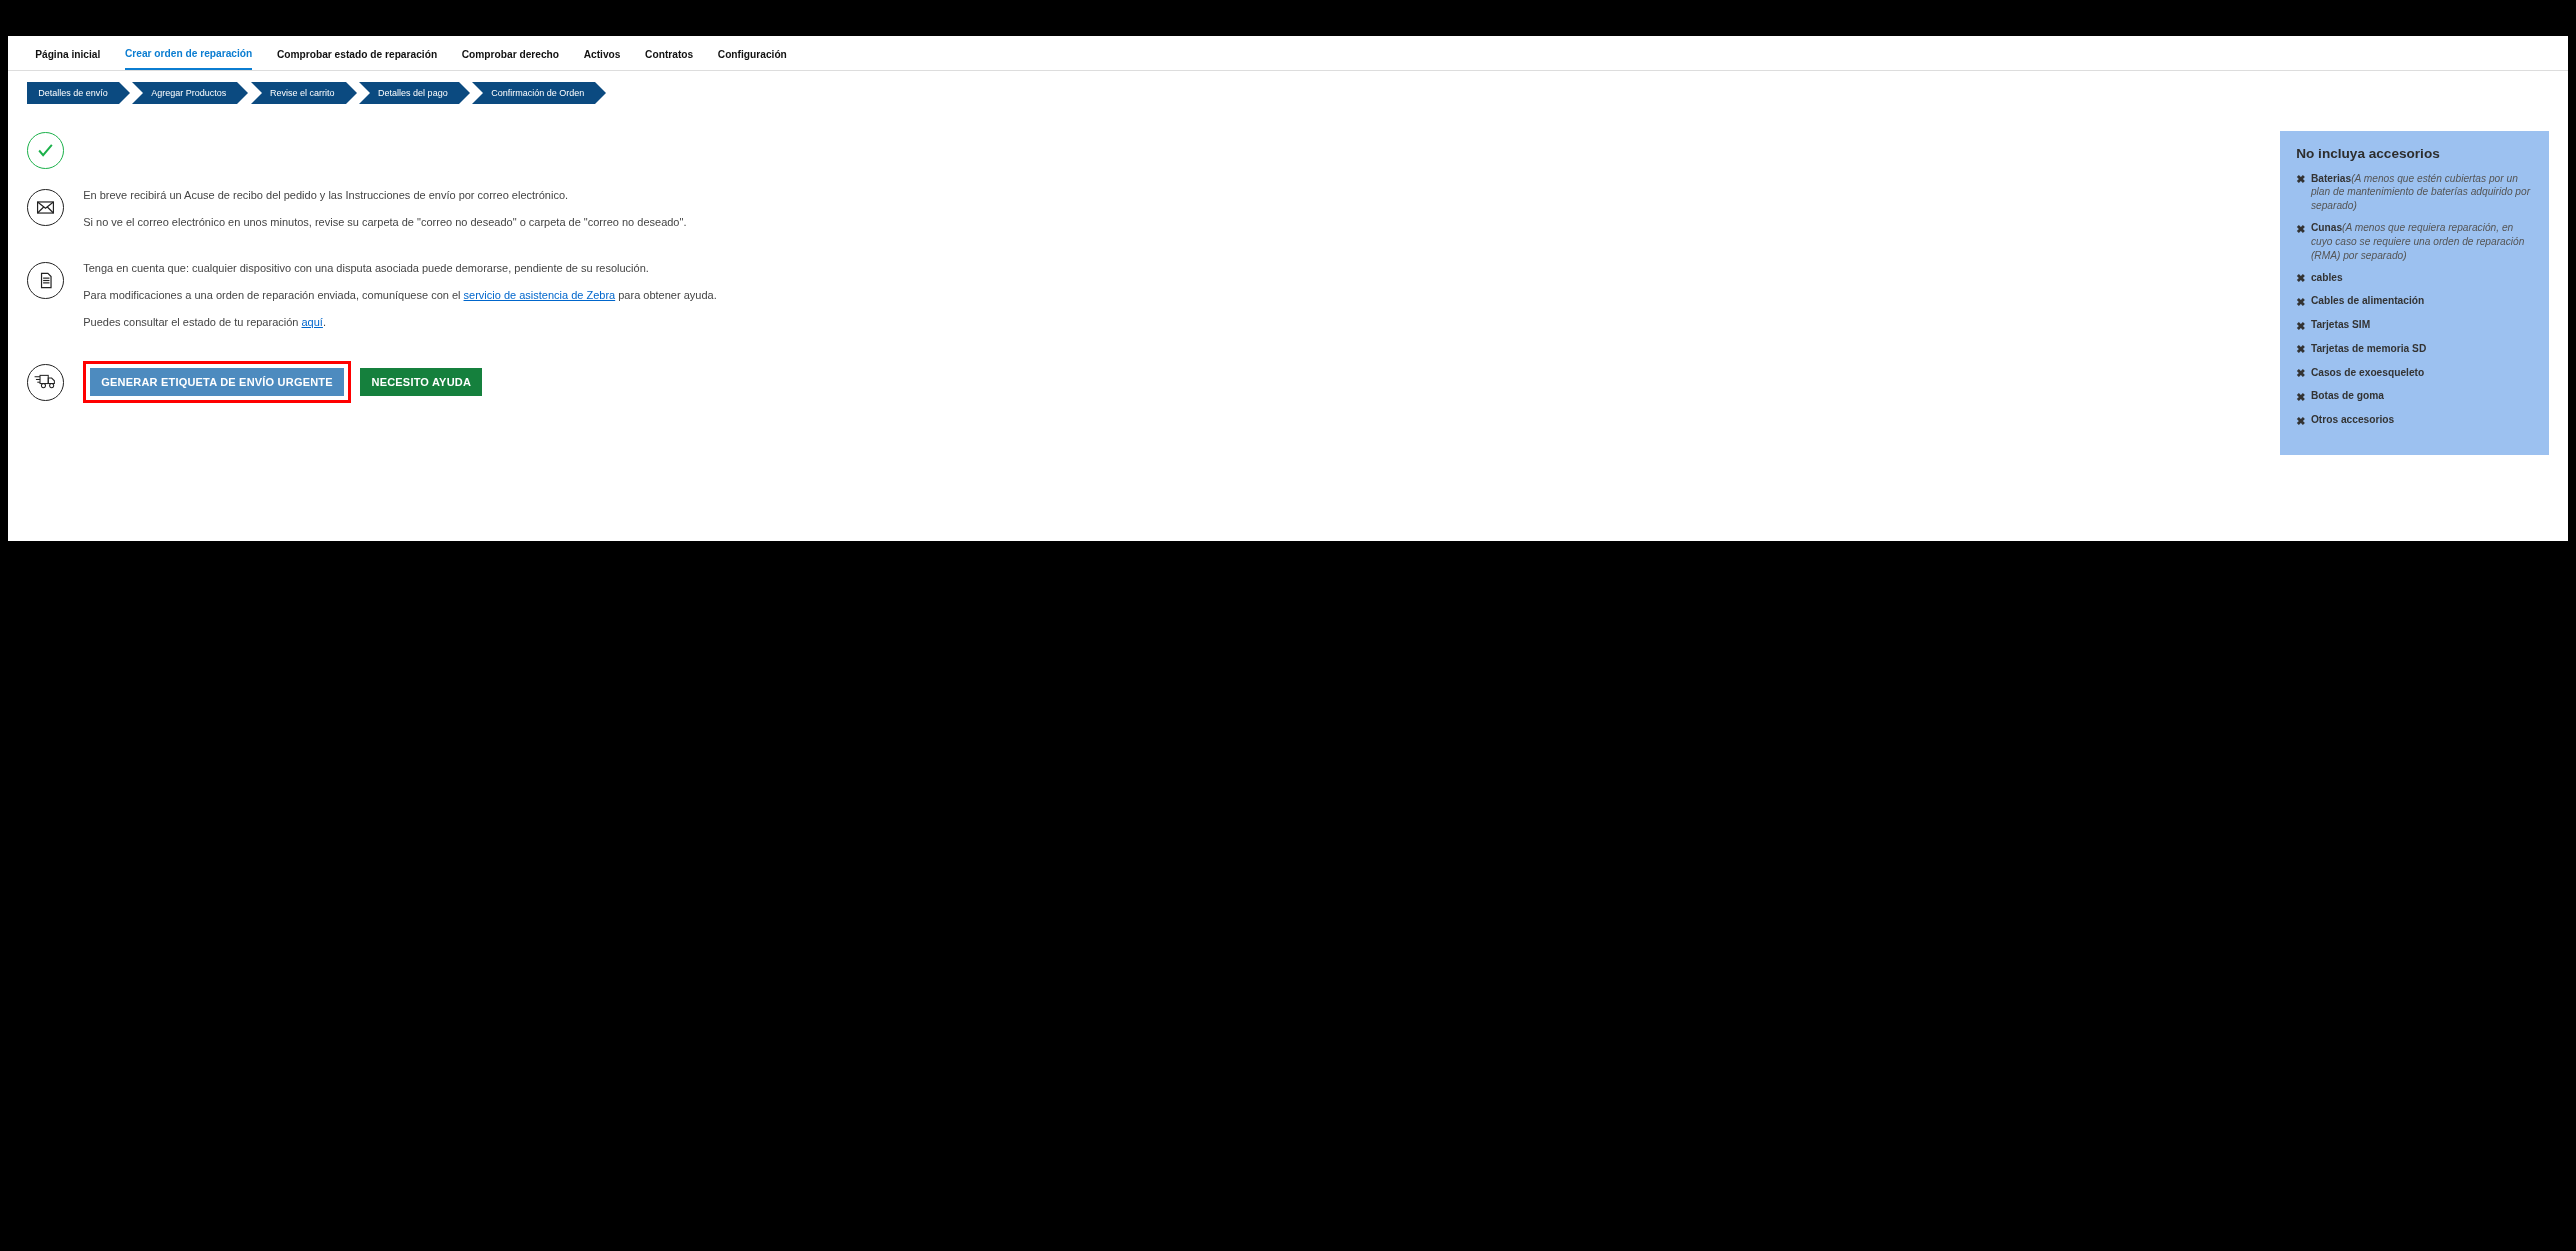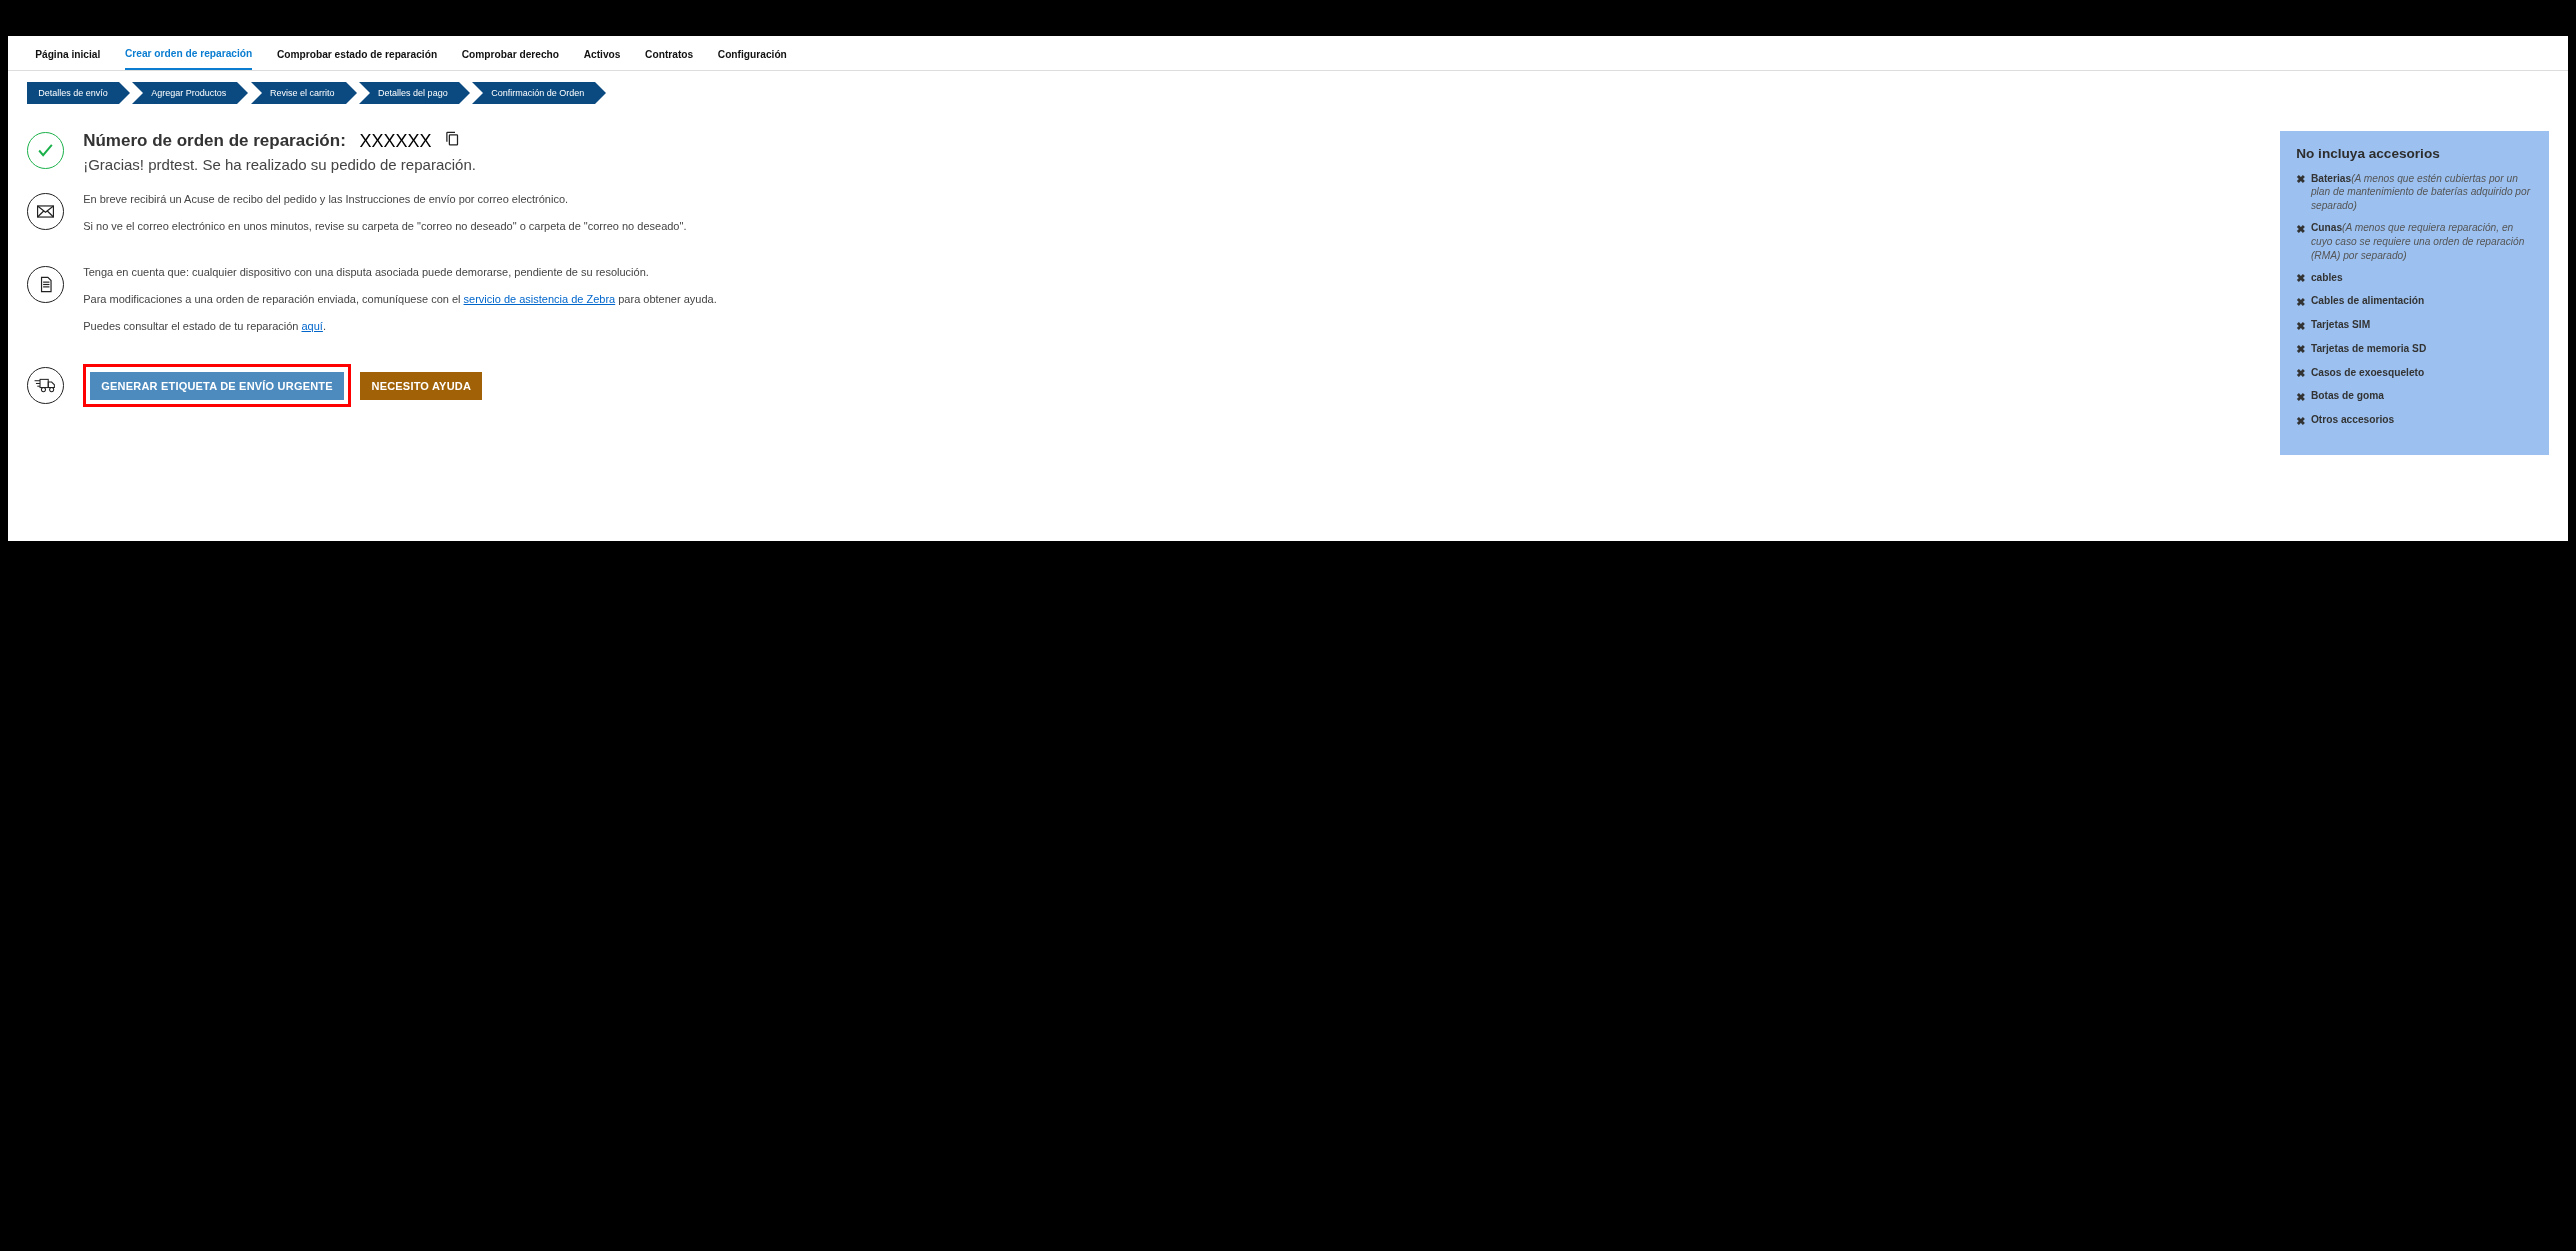--- a/index.html
+++ b/index.html
@@ -127,21 +127,21 @@
     display: inline-block;
     color: #fff;
     font-size: 11px;
     font-weight: 700;
     padding: 8.2px 11px;
     cursor: pointer;
     border: none;
     letter-spacing: 0.2px;
   }
   .btn-primary-muted { background: #4d8bbf; }
-  .btn-primary { background: #a16207; text-align: right; }
+  .btn-primary { background: #15803d; text-align: right; }
   .highlight-box {
     border: 3.4px solid #f00;
     display: inline-block;
     padding: 4.1px;
   }
   .truck-icon {
     width: 37px; height: 37px; min-width:37px;
     border: 1.4px solid #222;
     border-radius: 50%;
     display:flex; align-items:center; justify-content:center;
@@ -196,32 +196,20 @@
     </div>
 
   <div class="main">
     <div class="leftcol">
 
       <div class="row">
         <div class="iconcircle green">
           <svg viewBox="0 0 24 24" fill="none" stroke="#1bb14a" stroke-width="2.5">
               <polyline points="4,12 9,18 20,5"></polyline>
             </svg>
-        </div>
-        <div>
-          <div class="order-heading">
-            <span>Número de orden de reparación:</span>
-            <span class="order-number">XXXXXX</span>
-            <span class="copy-icon">
-              <svg width="15" height="15" viewBox="0 0 24 24" fill="#222">
-                  <path d="M16 1H4a2 2 0 0 0-2 2v14h2V3h12V1zm3 4H8a2 2 0 0 0-2 2v14a2 2 0 0 0 2 2h11a2 2 0 0 0 2-2V7a2 2 0 0 0-2-2zm0 16H8V7h11v14z"></path>
-                </svg>
-            </span>
-          </div>
-          <div class="order-sub">¡Gracias! prdtest. Se ha realizado su pedido de reparación.</div>
         </div>
       </div>
 
       <div class="row">
         <div class="iconcircle">
           <svg viewBox="0 0 24 24" fill="none" stroke="#222" stroke-width="1.5">
               <rect x="2" y="5" width="20" height="14"></rect>
               <polyline points="2,5 12,13 22,5"></polyline>
               <line x1="2" y1="19" x2="10" y2="11"></line>
               <line x1="22" y1="19" x2="14" y2="11"></line>

